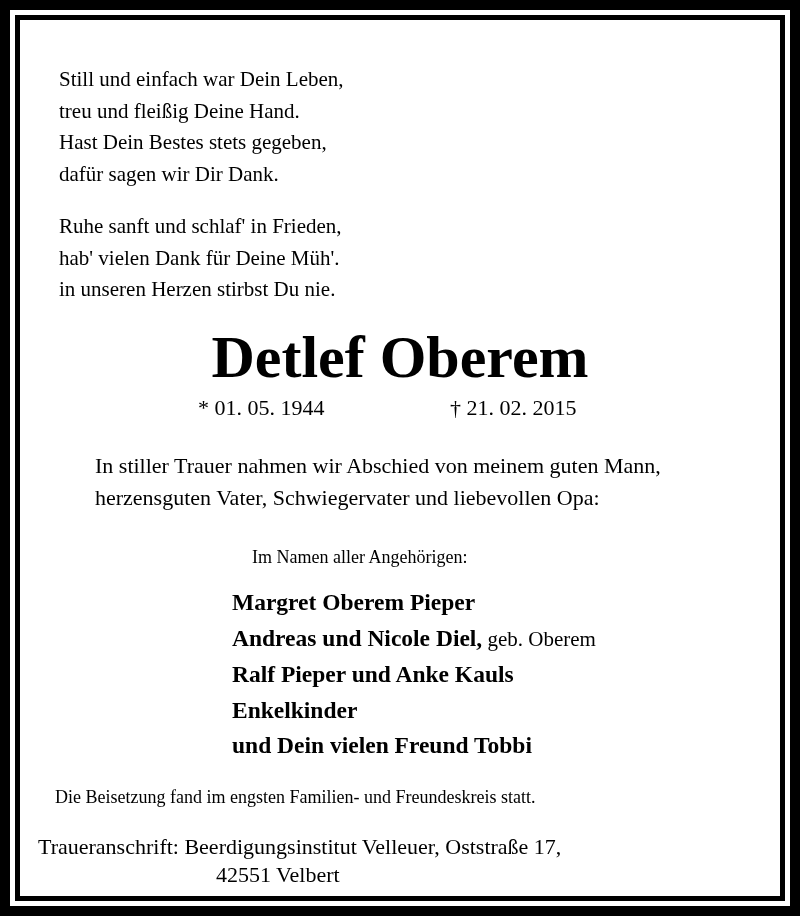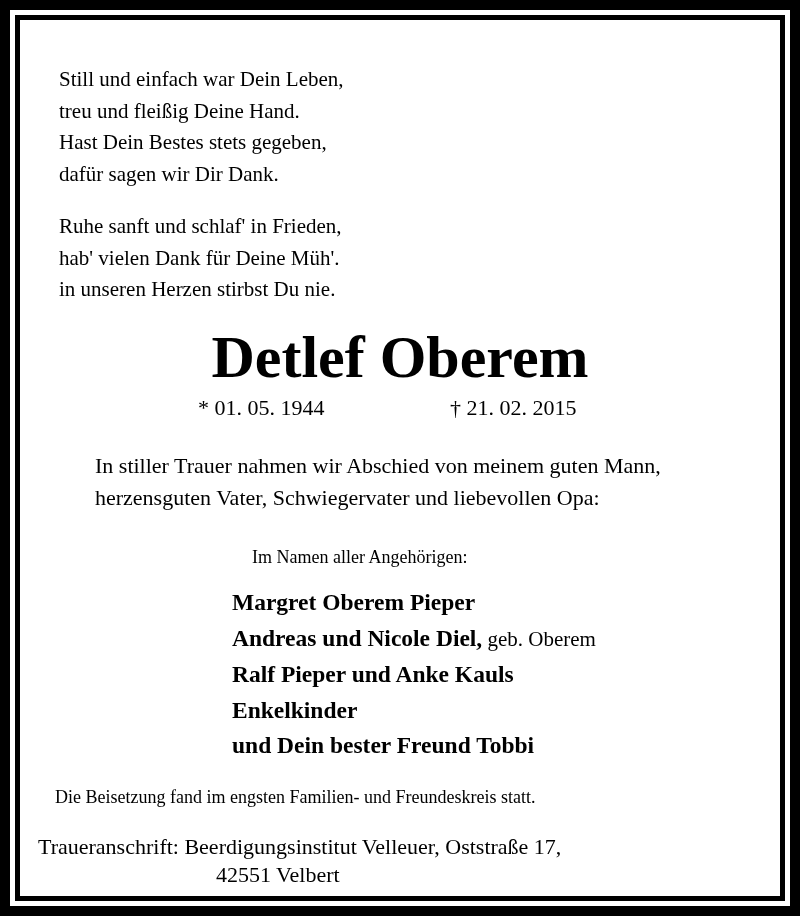--- a/index.html
+++ b/index.html
@@ -50,21 +50,21 @@
       <div>herzensguten Vater, Schwiegervater und liebevollen Opa:</div>
     </div>
 
     <div class="abs namen">Im Namen aller Angehörigen:</div>
 
     <div class="abs family">
       <div><span>Margret Oberem Pieper</span></div>
       <div><span>Andreas und Nicole Diel,</span><span class="normal"> geb. Oberem</span></div>
       <div><span>Ralf Pieper und Anke Kauls</span></div>
       <div><span>Enkelkinder</span></div>
-      <div><span>und Dein bester Freund Tobbi</span></div>
+      <div><span>und Dein vielen Freund Tobbi</span></div>
     </div>
 
     <div class="abs burial">Die Beisetzung fand im engsten Familien- und Freundeskreis statt.</div>
 
     <div class="abs addr">
       <div>Traueranschrift: Beerdigungsinstitut Velleuer, Oststraße 17,</div>
       <div class="line2">42551 Velbert</div>
     </div>
 
   </div>

